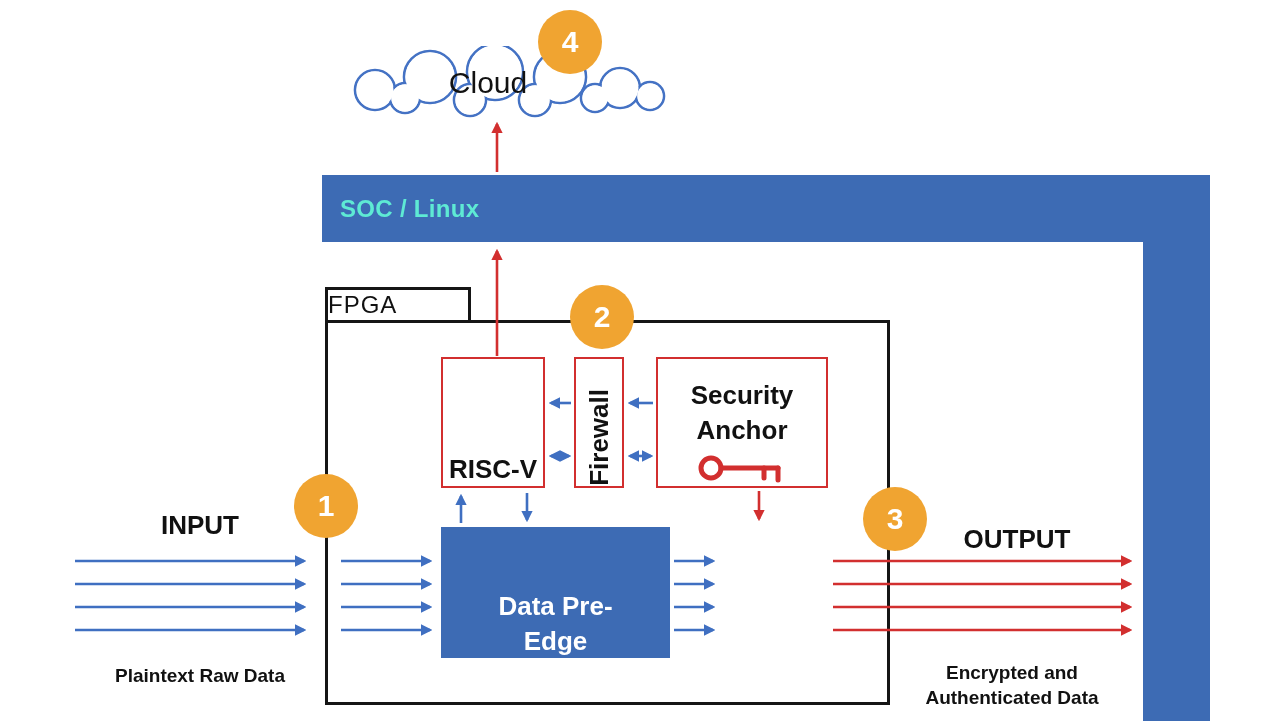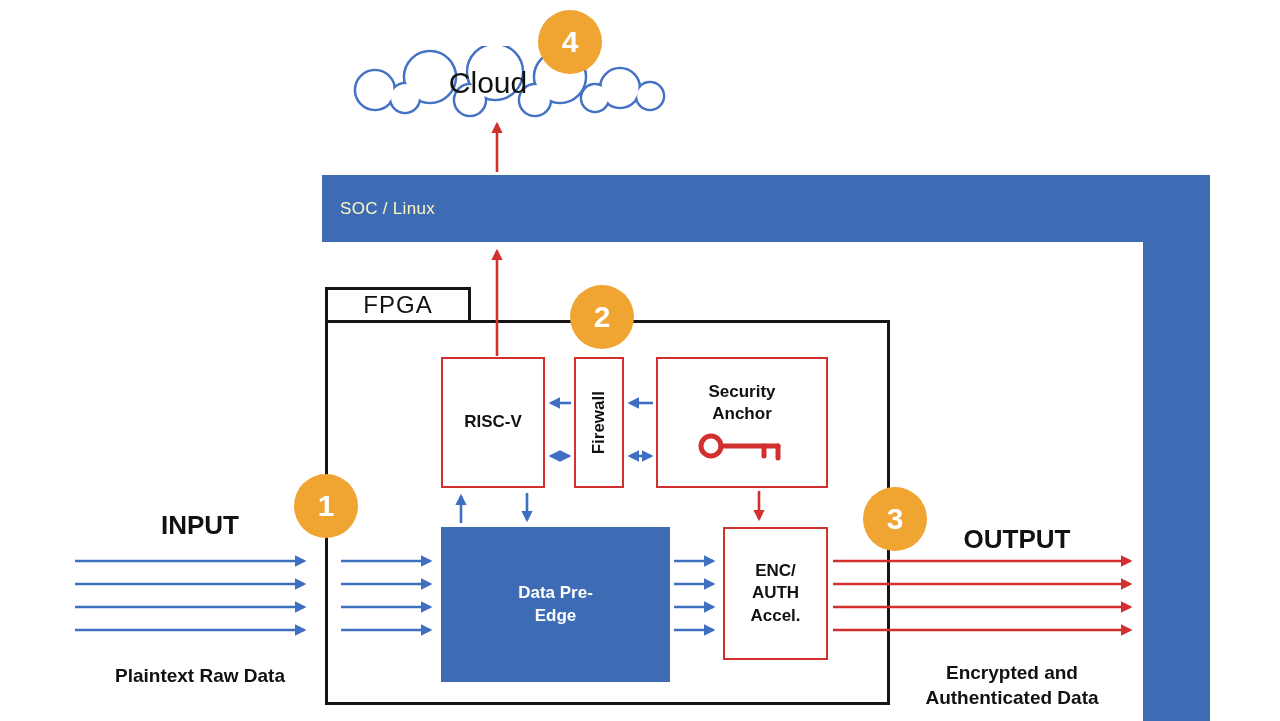--- a/index.html
+++ b/index.html
@@ -4,38 +4,38 @@
 <style>
   * { margin:0; padding:0; box-sizing:border-box; }
   html,body { background:#ffffff; }
   body { font-family:"Liberation Sans", sans-serif; color:#111; }
   .stage { position:relative; width:1280px; height:721px; background:#fff; overflow:hidden; }
   .abs { position:absolute; }
 
   
   .soc-h { left:322px; top:175px; width:888px; height:67px; background:#3D6BB4;
            display:flex; align-items:center; padding-left:18px; }
-  .soc-h span { color:#fef9c3; font-size:17px; font-weight:400; letter-spacing:.3px; }
+  .soc-h span { color:#5eead4; font-size:24px; font-weight:700; letter-spacing:.3px; }
   .soc-v { left:1143px; top:242px; width:67px; height:479px; background:#3D6BB4; }
 
   
   .fpga-box { left:325px; top:320px; width:565px; height:385px; border:3px solid #151515; background:transparent; }
   .fpga-tab { left:325px; top:287px; width:146px; height:36px; border:3px solid #151515; background:#fff;
-              display:flex; align-items:center; justify-content:center; font-size:24px; letter-spacing:1px; font-weight:500; }
+              display:flex; align-items:center; justify-content:flex-start; font-size:24px; letter-spacing:1px; font-weight:500; }
 
   
   .block { border:2px solid #D22F2F; background:#fff; display:flex; flex-direction:column;
-           align-items:center; justify-content:center; text-align:center;
-           font-size:17px; font-weight:600; line-height:1.32; }
+           align-items:center; justify-content:flex-end; text-align:center;
+           font-size:26px; font-weight:600; line-height:1.32; }
   .riscv    { left:441px; top:357px; width:104px; height:131px; }
   .firewall { left:574px; top:357px; width:50px;  height:131px; }
   .firewall span { writing-mode:vertical-rl; transform:rotate(180deg); }
   .anchor   { left:656px; top:357px; width:172px; height:131px; }
   .anchor .key { margin-top:5px; }
-  .datapre  { left:441px; top:527px; width:229px; height:155px; background:#3D6BB4; border:none;
+  .datapre  { left:441px; top:527px; width:229px; height:131px; background:#3D6BB4; border:none;
               color:#fff; font-weight:700; }
   .encauth  { left:723px; top:527px; width:105px; height:133px; font-weight:700; }
 
   
   .badge { width:64px; height:64px; border-radius:50%; background:#F0A431;
            display:flex; align-items:center; justify-content:center;
            color:#fff; font-size:30px; font-weight:600; }
   .b1 { left:294px; top:474px; }
   .b2 { left:570px; top:285px; }
   .b3 { left:863px; top:487px; }
@@ -120,25 +120,20 @@
         <line x1="68" y1="16" x2="68" y2="26"></line>
       </g>
     </svg>
   </div>
 
   <div class="abs block datapre">
     <div>Data Pre-</div>
     <div>Edge</div>
   </div>
 
-  <div class="abs block encauth">
-    <div>ENC/</div>
-    <div>AUTH</div>
-    <div>Accel.</div>
-  </div>
 
   <svg class="abs layer" width="1280" height="721" viewBox="0 0 1280 721">
     <defs>
       <marker id="ab" viewBox="0 0 10 10" refX="8" refY="5" markerWidth="4.4" markerHeight="4.4" orient="auto-start-reverse">
         <path d="M0,0L10,5L0,10Z" fill="#3F6FC1"></path>
       </marker>
       <marker id="ar" viewBox="0 0 10 10" refX="8" refY="5" markerWidth="4.4" markerHeight="4.4" orient="auto-start-reverse">
         <path d="M0,0L10,5L0,10Z" fill="#D22F2F"></path>
       </marker>
     </defs>

